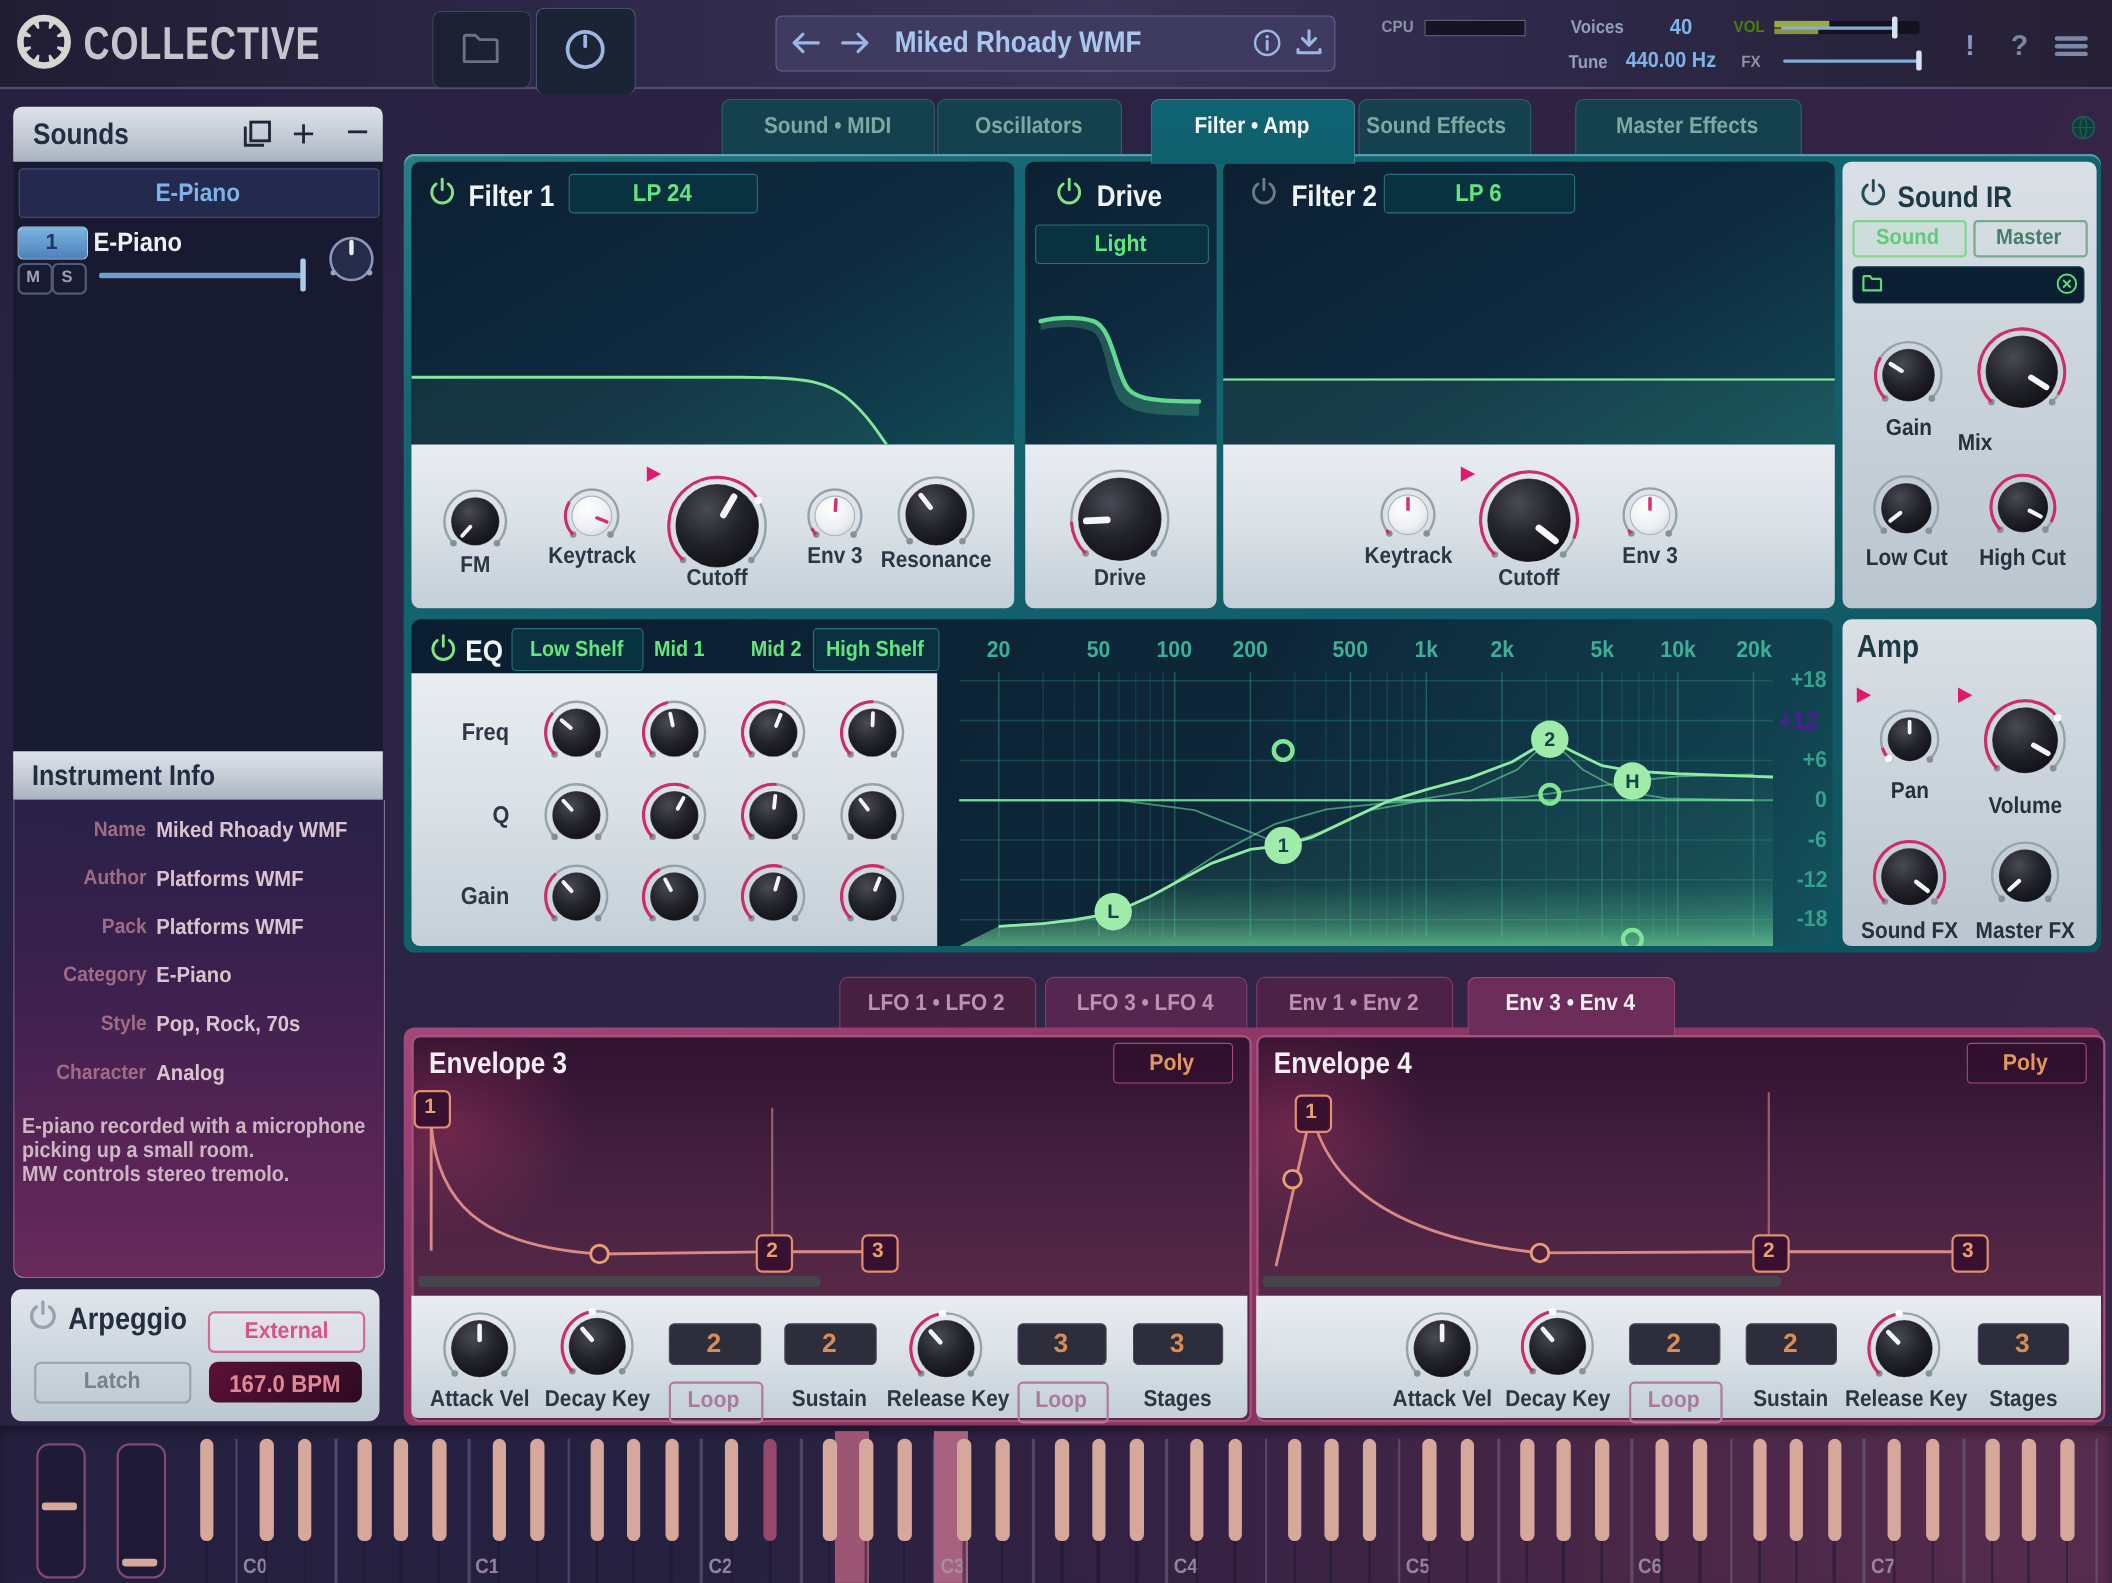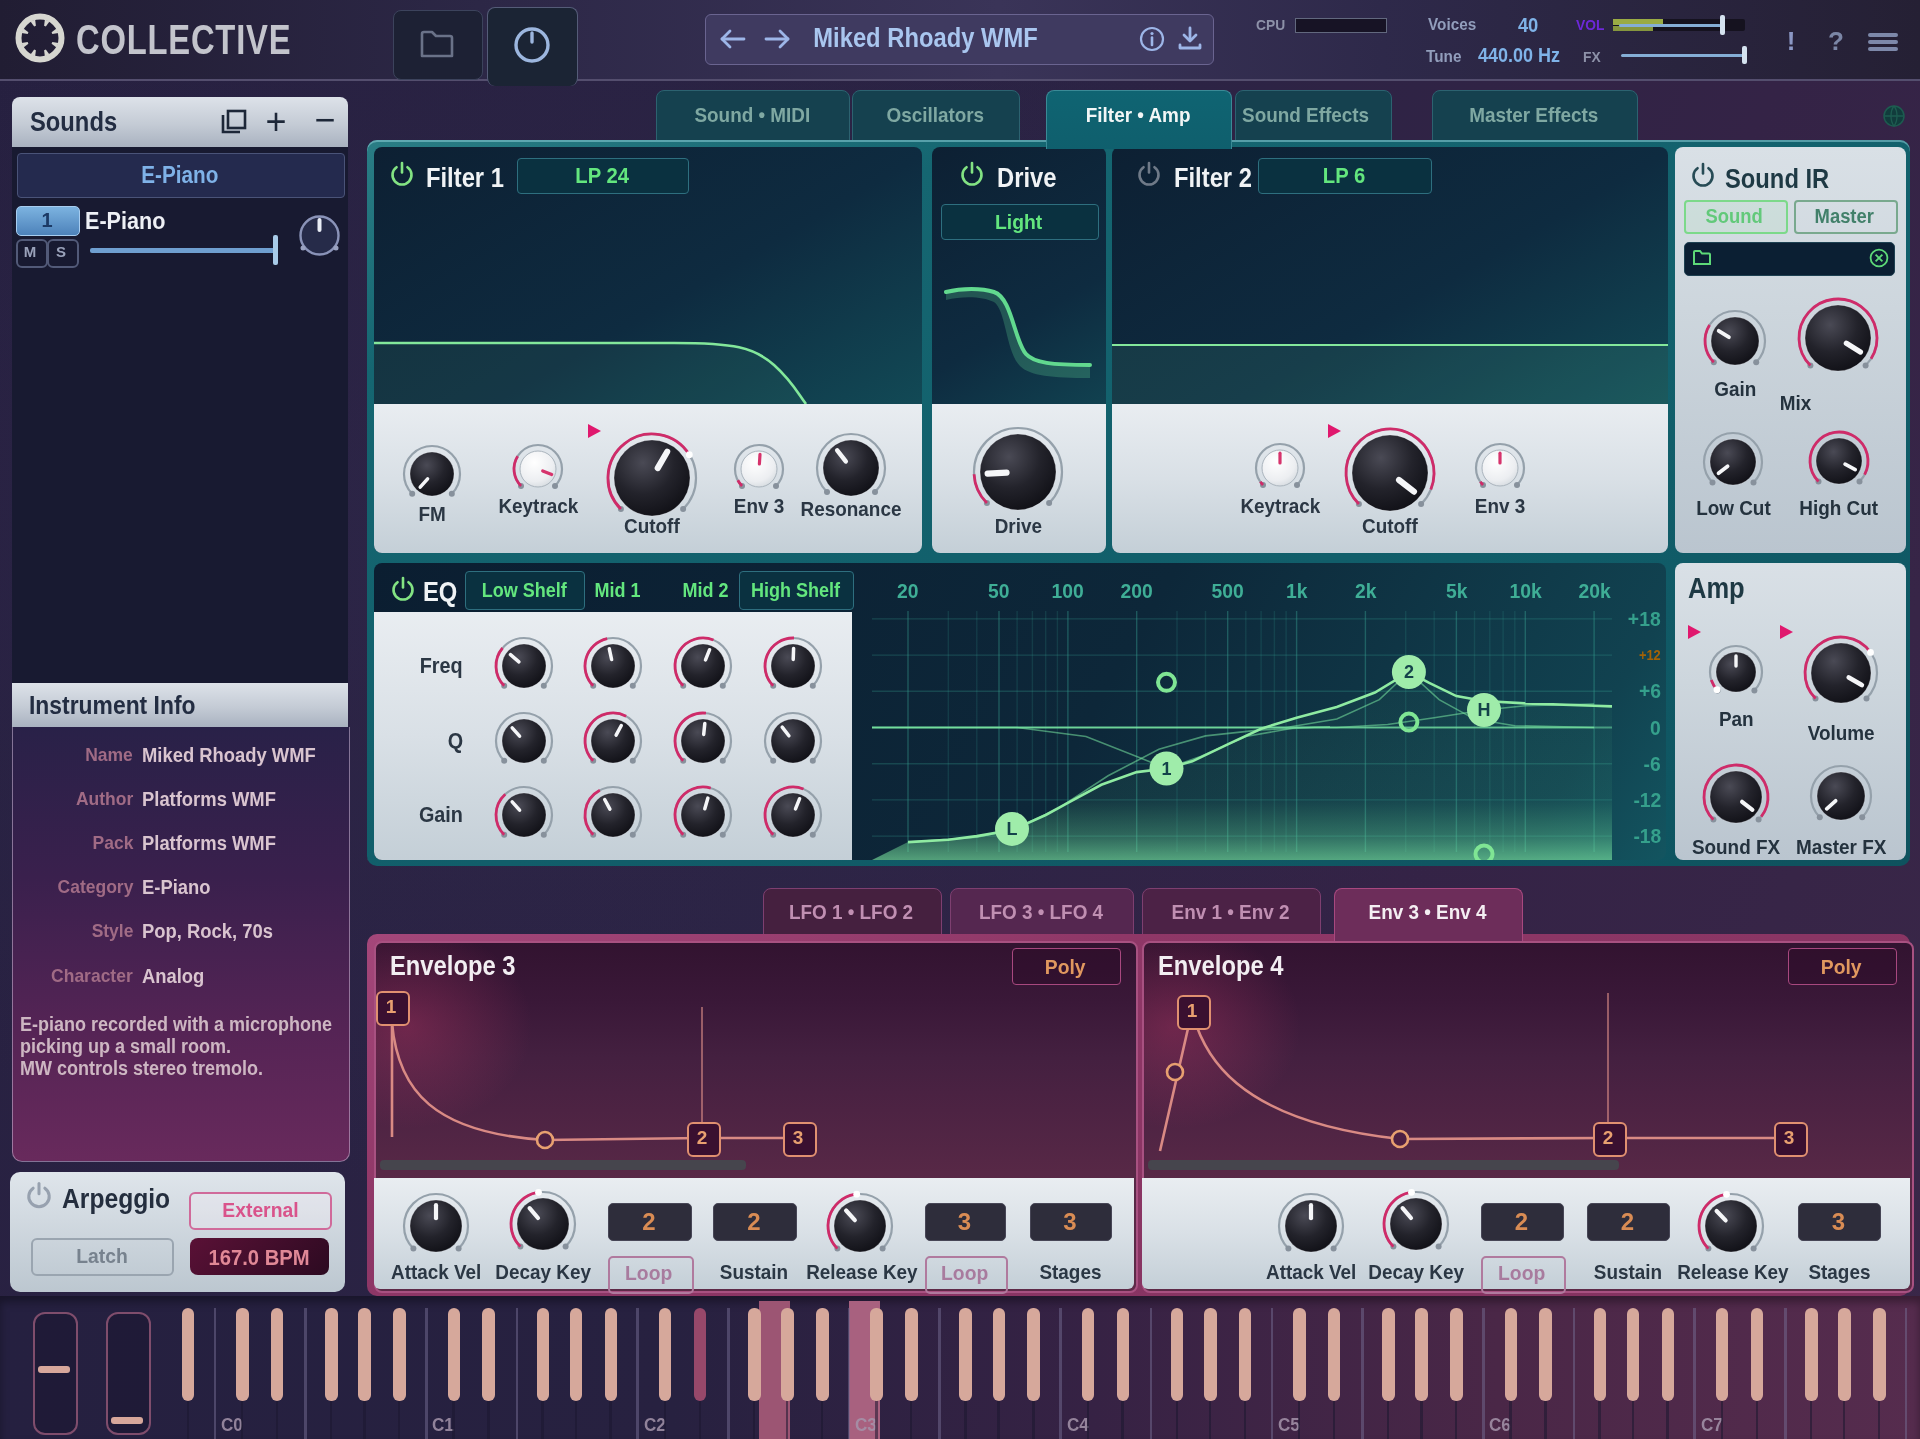--- a/index.html
+++ b/index.html
@@ -66,21 +66,21 @@
 <g stroke="#9db6e8" stroke-width="2.8" fill="none" stroke-linecap="round" stroke-linejoin="round">
 <line x1="14" y1="3" x2="14" y2="15"></line>
       <polyline points="8,10 14,16 20,10"></polyline>
       <path d="M4 20 V23 H24 V20"></path>
     </g>
   </svg>
 <div class="a" style="left:1256px;top:17px;width:34px;height:15px;font-size:15px;color:#8d91a8;font-weight:700;text-align:left;line-height:15px;letter-spacing:0px;white-space:nowrap;"><span style="display:inline-block;transform:scaleX(0.92);transform-origin:0 50%;">CPU</span></div>
 <div class="a" style="left:1295px;top:18px;width:90px;height:13px;background:#171325;border:1.5px solid #62687e;"></div>
 <div class="a" style="left:1428px;top:17px;width:52px;height:16px;font-size:17px;color:#929ebc;font-weight:700;text-align:left;line-height:16px;letter-spacing:0px;white-space:nowrap;"><span style="display:inline-block;transform:scaleX(0.9);transform-origin:0 50%;">Voices</span></div>
 <div class="a" style="left:1506px;top:16px;width:45px;height:18px;font-size:20px;color:#7fb3e8;font-weight:700;text-align:center;line-height:18px;letter-spacing:0px;white-space:nowrap;"><span style="display:inline-block;transform:scaleX(0.92);transform-origin:center;">40</span></div>
-<div class="a" style="left:1576px;top:17px;width:36px;height:15px;font-size:15px;color:#6d28d9;font-weight:700;text-align:left;line-height:15px;letter-spacing:0px;white-space:nowrap;"><span style="display:inline-block;transform:scaleX(0.92);transform-origin:0 50%;">VOL</span></div>
+<div class="a" style="left:1576px;top:17px;width:36px;height:15px;font-size:15px;color:#4d7c0f;font-weight:700;text-align:left;line-height:15px;letter-spacing:0px;white-space:nowrap;"><span style="display:inline-block;transform:scaleX(0.92);transform-origin:0 50%;">VOL</span></div>
 <div class="a" style="left:1613px;top:19px;width:132px;height:12px;background:#15121f;border-radius:2px;"></div>
 <div class="a" style="left:1613px;top:19px;width:50px;height:6px;background:#9aab44;"></div>
 <div class="a" style="left:1613px;top:26px;width:40px;height:5px;background:#86963e;"></div>
 <div class="a" style="left:1619px;top:23.5px;width:102px;height:3.5px;background:#85aed6;border-radius:2px;"></div>
 <div class="a" style="left:1720px;top:15px;width:5px;height:20px;background:#d5e2ef;border-radius:2px;"></div>
 <div class="a" style="left:1426px;top:48px;width:48px;height:17px;font-size:17px;color:#929ebc;font-weight:700;text-align:left;line-height:17px;letter-spacing:0px;white-space:nowrap;"><span style="display:inline-block;transform:scaleX(0.9);transform-origin:0 50%;">Tune</span></div>
 <div class="a" style="left:1478px;top:46px;width:100px;height:19px;font-size:20px;color:#7fb3e8;font-weight:700;text-align:left;line-height:19px;letter-spacing:0px;white-space:nowrap;"><span style="display:inline-block;transform:scaleX(0.9);transform-origin:0 50%;">440.00 Hz</span></div>
 <div class="a" style="left:1583px;top:49px;width:28px;height:15px;font-size:15px;color:#8d91a8;font-weight:700;text-align:left;line-height:15px;letter-spacing:0px;white-space:nowrap;"><span style="display:inline-block;transform:scaleX(0.92);transform-origin:0 50%;">FX</span></div>
 <div class="a" style="left:1621px;top:53.5px;width:124px;height:3.5px;background:#85aed6;border-radius:2px;"></div>
 <div class="a" style="left:1742px;top:46px;width:5px;height:18px;background:#d5e2ef;border-radius:2px;"></div>
@@ -508,21 +508,21 @@
 <div class="a" style="left:969.008879983295px;top:580px;width:60px;height:22px;font-size:21px;color:#3fae96;font-weight:700;text-align:center;line-height:22px;letter-spacing:0px;white-space:nowrap;"><span style="display:inline-block;transform:scaleX(0.92);transform-origin:center;">50</span></div>
 <div class="a" style="left:1037.8544399916475px;top:580px;width:60px;height:22px;font-size:21px;color:#3fae96;font-weight:700;text-align:center;line-height:22px;letter-spacing:0px;white-space:nowrap;"><span style="display:inline-block;transform:scaleX(0.92);transform-origin:center;">100</span></div>
 <div class="a" style="left:1106.7px;top:580px;width:60px;height:22px;font-size:21px;color:#3fae96;font-weight:700;text-align:center;line-height:22px;letter-spacing:0px;white-space:nowrap;"><span style="display:inline-block;transform:scaleX(0.92);transform-origin:center;">200</span></div>
 <div class="a" style="left:1197.708879983295px;top:580px;width:60px;height:22px;font-size:21px;color:#3fae96;font-weight:700;text-align:center;line-height:22px;letter-spacing:0px;white-space:nowrap;"><span style="display:inline-block;transform:scaleX(0.92);transform-origin:center;">500</span></div>
 <div class="a" style="left:1266.5544399916475px;top:580px;width:60px;height:22px;font-size:21px;color:#3fae96;font-weight:700;text-align:center;line-height:22px;letter-spacing:0px;white-space:nowrap;"><span style="display:inline-block;transform:scaleX(0.92);transform-origin:center;">1k</span></div>
 <div class="a" style="left:1335.4px;top:580px;width:60px;height:22px;font-size:21px;color:#3fae96;font-weight:700;text-align:center;line-height:22px;letter-spacing:0px;white-space:nowrap;"><span style="display:inline-block;transform:scaleX(0.92);transform-origin:center;">2k</span></div>
 <div class="a" style="left:1426.4088799832948px;top:580px;width:60px;height:22px;font-size:21px;color:#3fae96;font-weight:700;text-align:center;line-height:22px;letter-spacing:0px;white-space:nowrap;"><span style="display:inline-block;transform:scaleX(0.92);transform-origin:center;">5k</span></div>
 <div class="a" style="left:1495.2544399916474px;top:580px;width:60px;height:22px;font-size:21px;color:#3fae96;font-weight:700;text-align:center;line-height:22px;letter-spacing:0px;white-space:nowrap;"><span style="display:inline-block;transform:scaleX(0.92);transform-origin:center;">10k</span></div>
 <div class="a" style="left:1564.1px;top:580px;width:60px;height:22px;font-size:21px;color:#3fae96;font-weight:700;text-align:center;line-height:22px;letter-spacing:0px;white-space:nowrap;"><span style="display:inline-block;transform:scaleX(0.92);transform-origin:center;">20k</span></div>
 <div class="a" style="left:1606px;top:607.906px;width:55px;height:22px;font-size:21px;color:#35a08c;font-weight:700;text-align:right;line-height:22px;letter-spacing:0px;white-space:nowrap;"><span style="display:inline-block;transform:scaleX(0.92);transform-origin:100% 50%;">+18</span></div>
-<div class="a" style="left:1606px;top:644.104px;width:55px;height:22px;font-size:14px;color:#a16207;font-weight:700;text-align:right;line-height:22px;letter-spacing:0px;white-space:nowrap;"><span style="display:inline-block;transform:scaleX(0.92);transform-origin:100% 50%;">+12</span></div>
+<div class="a" style="left:1606px;top:644.104px;width:55px;height:22px;font-size:23px;color:#4c1d95;font-weight:700;text-align:center;line-height:22px;letter-spacing:0px;white-space:nowrap;"><span style="display:inline-block;transform:scaleX(0.92);transform-origin:100% 50%;">+12</span></div>
 <div class="a" style="left:1606px;top:680.302px;width:55px;height:22px;font-size:21px;color:#35a08c;font-weight:700;text-align:right;line-height:22px;letter-spacing:0px;white-space:nowrap;"><span style="display:inline-block;transform:scaleX(0.92);transform-origin:100% 50%;">+6</span></div>
 <div class="a" style="left:1606px;top:716.5px;width:55px;height:22px;font-size:21px;color:#35a08c;font-weight:700;text-align:right;line-height:22px;letter-spacing:0px;white-space:nowrap;"><span style="display:inline-block;transform:scaleX(0.92);transform-origin:100% 50%;">0</span></div>
 <div class="a" style="left:1606px;top:752.698px;width:55px;height:22px;font-size:21px;color:#35a08c;font-weight:700;text-align:right;line-height:22px;letter-spacing:0px;white-space:nowrap;"><span style="display:inline-block;transform:scaleX(0.92);transform-origin:100% 50%;">-6</span></div>
 <div class="a" style="left:1606px;top:788.896px;width:55px;height:22px;font-size:21px;color:#35a08c;font-weight:700;text-align:right;line-height:22px;letter-spacing:0px;white-space:nowrap;"><span style="display:inline-block;transform:scaleX(0.92);transform-origin:100% 50%;">-12</span></div>
 <div class="a" style="left:1606px;top:825.094px;width:55px;height:22px;font-size:21px;color:#35a08c;font-weight:700;text-align:right;line-height:22px;letter-spacing:0px;white-space:nowrap;"><span style="display:inline-block;transform:scaleX(0.92);transform-origin:100% 50%;">-18</span></div>
 <div class="a" style="left:1675px;top:563px;width:231px;height:297px;background:linear-gradient(180deg,#d9e0e6 0%,#cdd6dd 40%,#bac5cf 100%);border-radius:8px;"></div>
 <div class="a" style="left:1688px;top:572px;width:80px;height:32px;font-size:29px;color:#1e3944;font-weight:700;text-align:left;line-height:32px;letter-spacing:0px;white-space:nowrap;"><span style="display:inline-block;transform:scaleX(0.88);transform-origin:0 50%;">Amp</span></div>
 <svg class="a" style="left:1705px;top:641px" width="62" height="62" viewBox="0 0 62 62">
     <path d="M 12.62 49.38 A 26.00 26.00 0 1 1 49.38 49.38" fill="none" stroke="#95a1ab" stroke-width="2.2"></path>
     <circle cx="12.6" cy="49.4" r="3" fill="#87919c"></circle>

